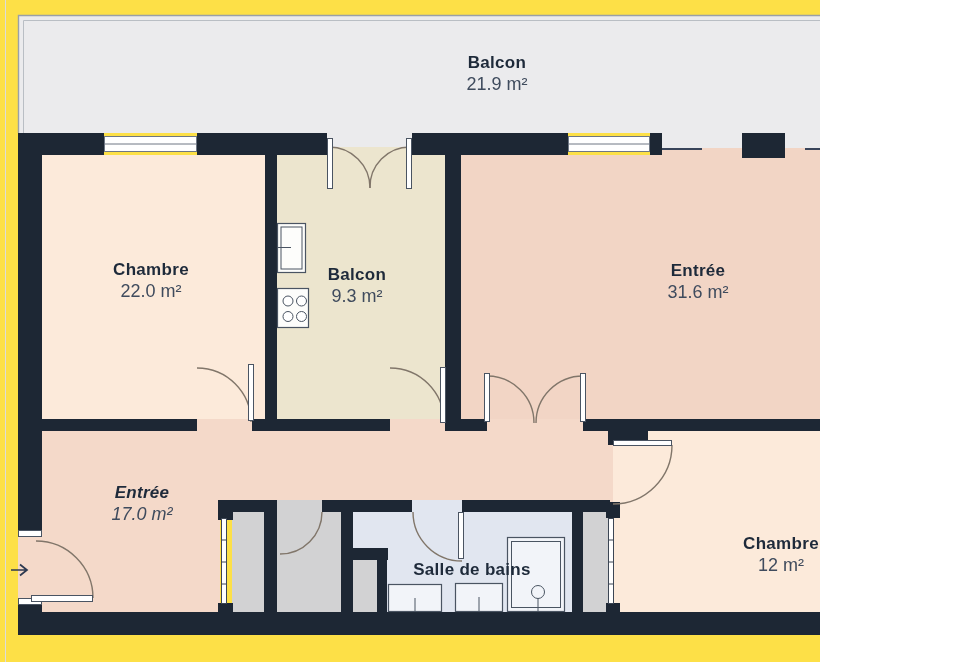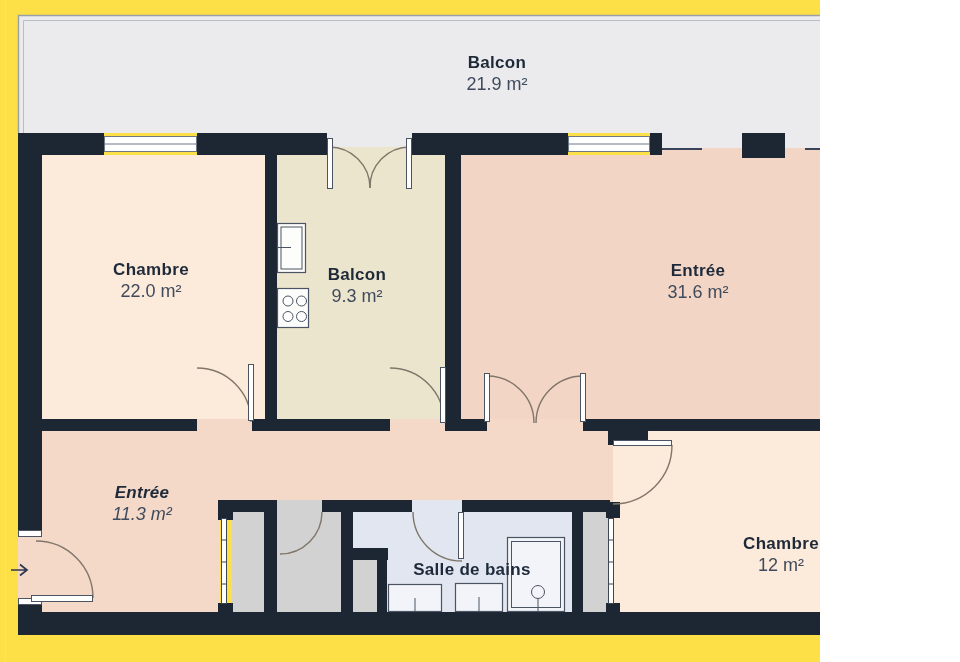--- a/index.html
+++ b/index.html
@@ -182,21 +182,21 @@
   <div class="label" style="left:357px;top:264px;">
     <span class="nm">Balcon</span>
     <span class="ar">9.3 m²</span>
   </div>
   <div class="label" style="left:698px;top:260px;">
     <span class="nm">Entrée</span>
     <span class="ar">31.6 m²</span>
   </div>
   <div class="label" style="left:142px;top:482px;font-style:italic;">
     <span class="nm">Entrée</span>
-    <span class="ar">11.3 m²</span>
+    <span class="ar">17.0 m²</span>
   </div>
   <div class="label" style="left:781px;top:533px;">
     <span class="nm">Chambre</span>
     <span class="ar">12 m²</span>
   </div>
   <div class="label" style="left:472px;top:559px;text-align:center;">
     <span class="nm">Salle de bains</span>
   </div>
 </div>
 

